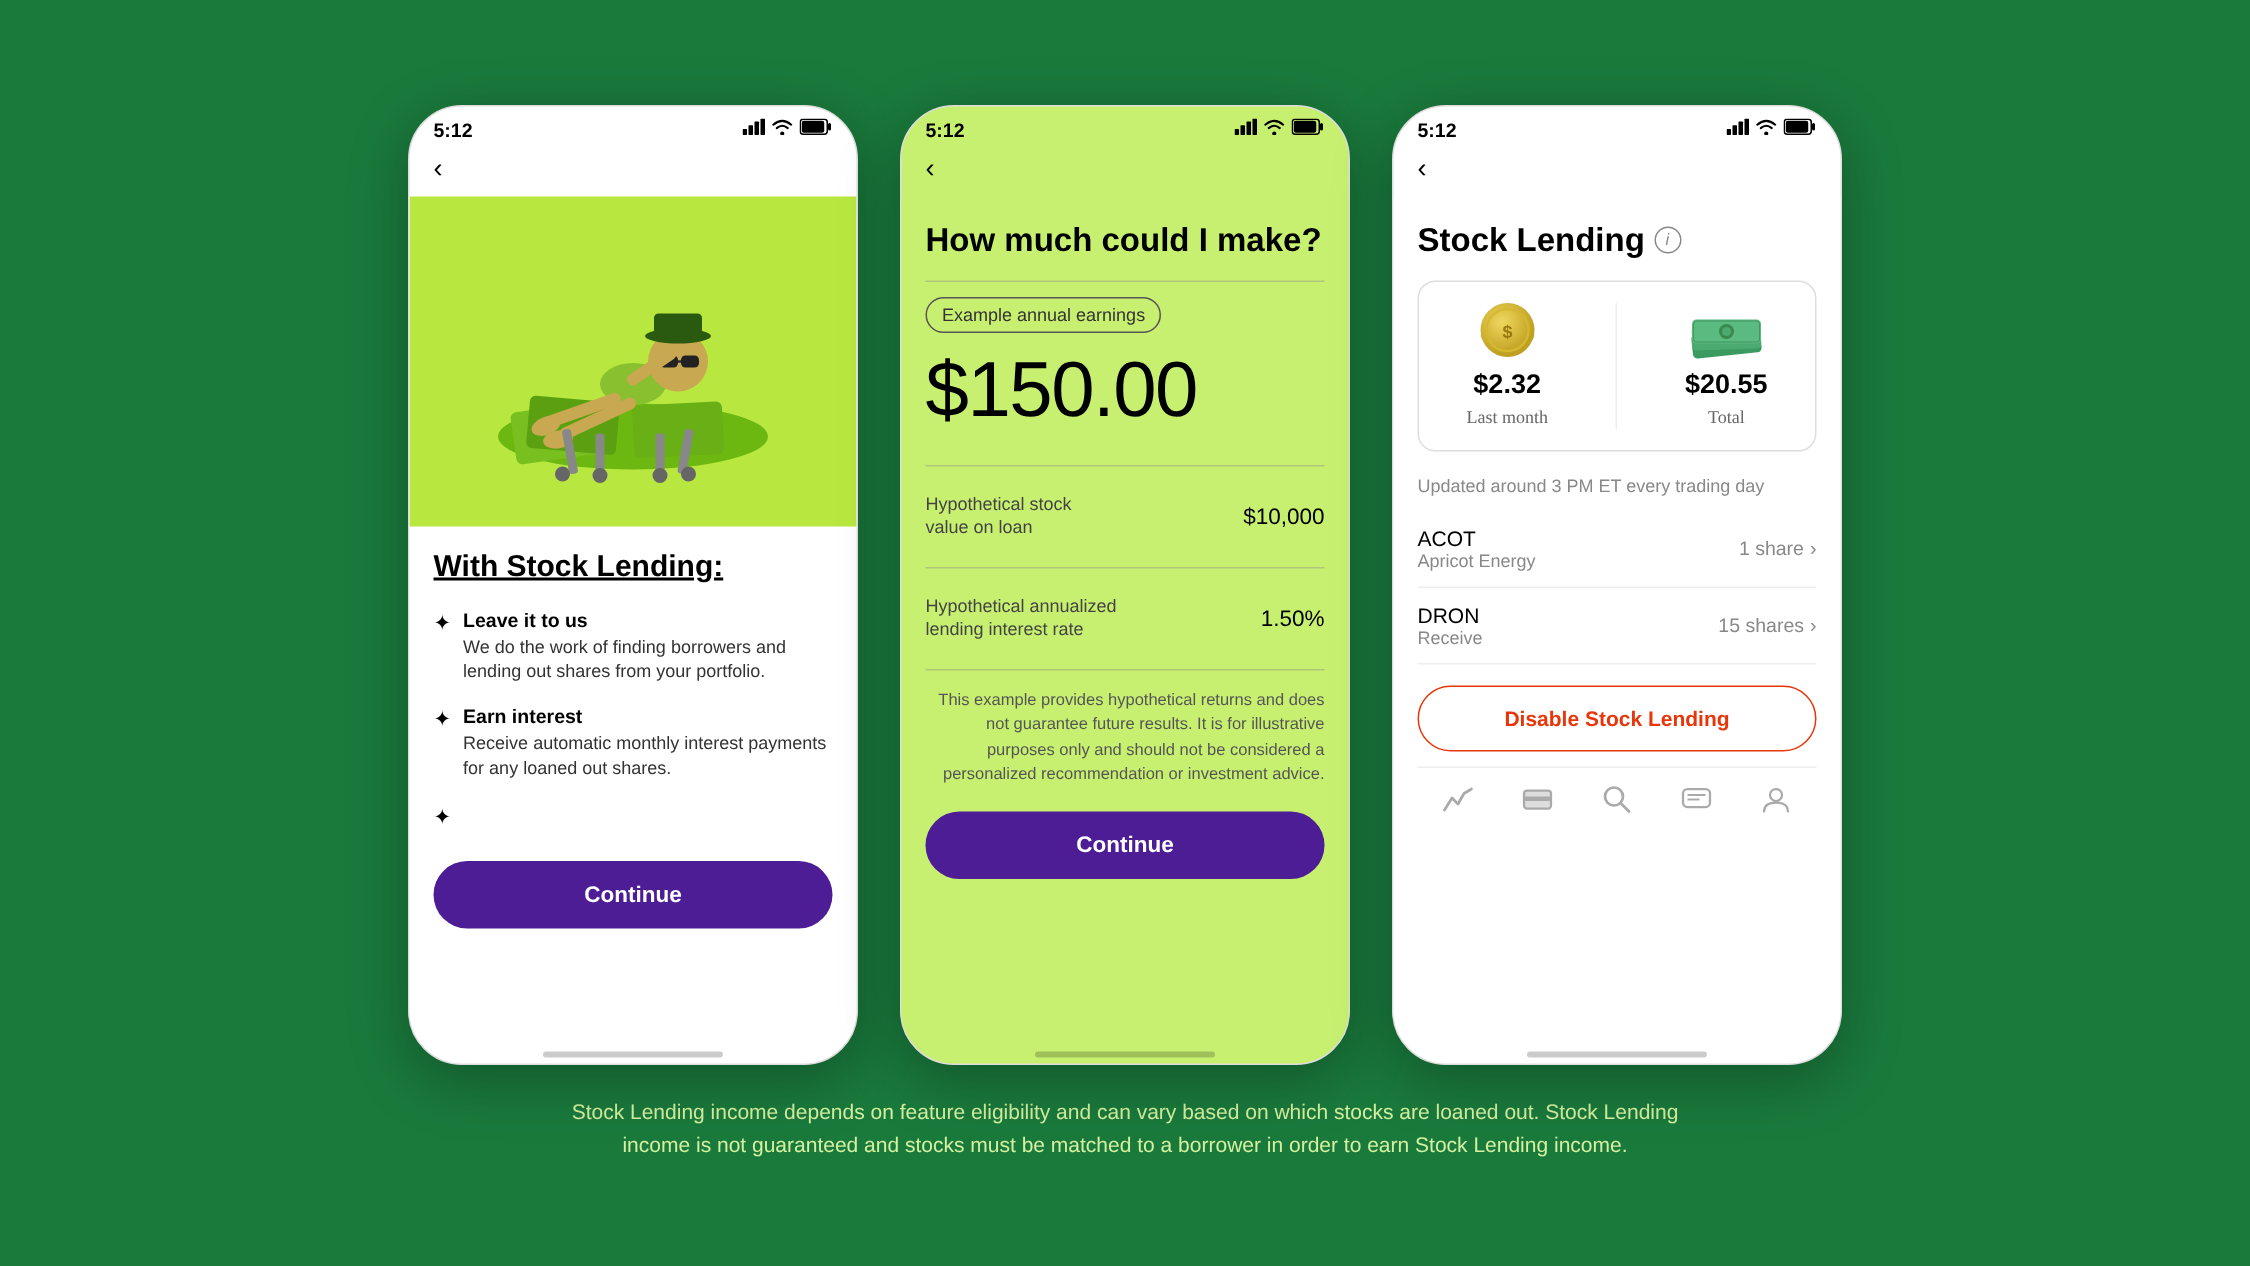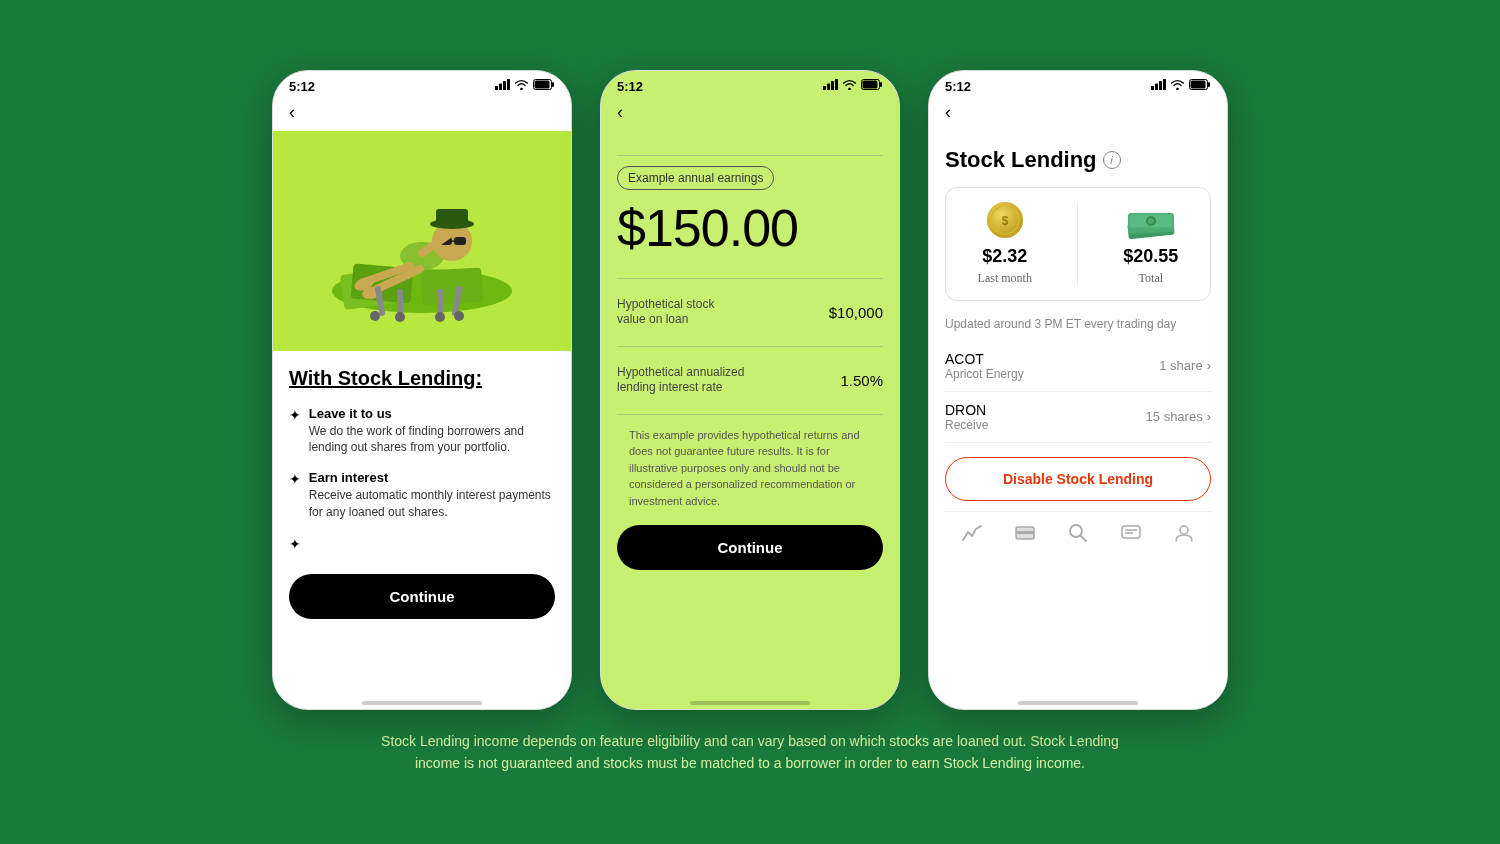--- a/index.html
+++ b/index.html
@@ -94,21 +94,21 @@
       font-weight: 700;
       color: #000;
       margin-bottom: 2px;
     }
     .feature-text-desc {
       font-size: 12px;
       color: #333;
       line-height: 1.4;
     }
     .continue-btn {
-      background: #000000;
+      background: #4c1d95;
       color: #fff;
       border: none;
       border-radius: 28px;
       padding: 14px;
       width: 100%;
       font-size: 15px;
       font-weight: 600;
       cursor: pointer;
       margin-top: 8px;
     }
@@ -166,23 +166,23 @@
       line-height: 1.3;
     }
     .calc-value {
       font-size: 15px;
       font-weight: 500;
       color: #000;
     }
     .disclaimer-text {
       font-size: 11px;
       color: #555;
-      text-align: left;
+      text-align: right;
       line-height: 1.5;
-      margin: 12px 12px 8px;
+      margin: 12px 0 8px;
     }
     
     .phone3-content {
       padding: 16px;
       flex: 1;
       background: #fff;
       overflow: hidden;
     }
     .page-title-row {
       display: flex;
@@ -434,20 +434,21 @@
           <svg width="22" height="11" viewBox="0 0 22 11">
             <rect x="0.5" y="0.5" width="18" height="10" rx="2" stroke="#000" stroke-width="1" fill="none"></rect>
             <rect x="1.5" y="1.5" width="15" height="8" rx="1.5" fill="#000"></rect>
             <rect x="19" y="3" width="2" height="5" rx="1" fill="#000"></rect>
           </svg>
         </span>
       </div>
     </div>
     <div class="back-btn">‹</div>
     <div class="phone2-content">
+      <div class="phone2-title">How much could I make?</div>
       <div class="divider"></div>
       <div style="margin-top:10px;">
         <span class="earnings-badge">Example annual earnings</span>
       </div>
       <div class="big-amount">$150.00</div>
       <div class="divider"></div>
       <div class="calc-row">
         <div class="calc-label">Hypothetical stock<br>value on loan</div>
         <div class="calc-value">$10,000</div>
       </div>

